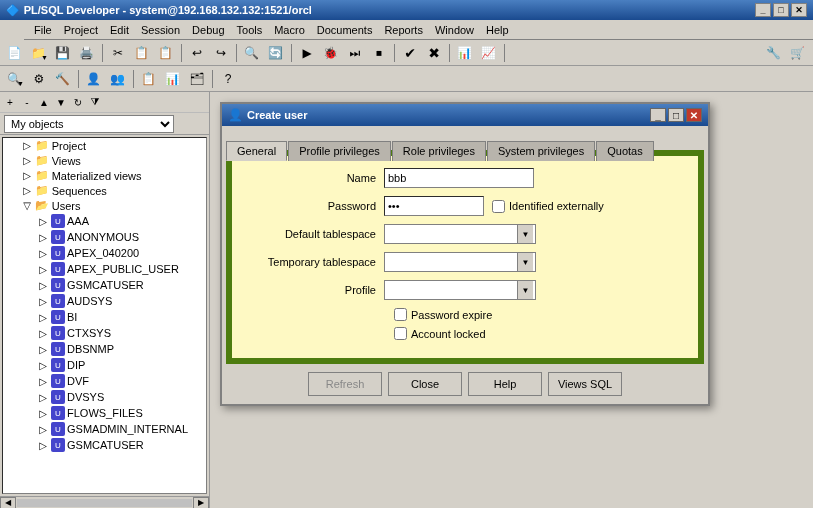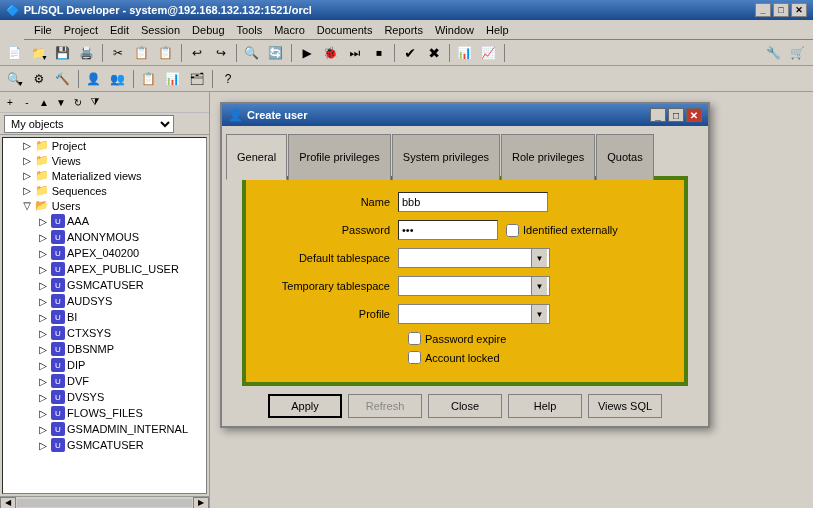--- a/index.html
+++ b/index.html
@@ -186,39 +186,39 @@
     .dialog-btn-close { background: #c0392b; color: white; }
 
     
     .tab-bar {
       display: flex;
       background: #d4d0c8;
       padding: 4px 4px 0 4px;
       gap: 1px;
     }
     .tab {
-      padding: 16px 10px;
+      padding: 3px 10px;
       background: #b8b4ac;
       border: 1px solid #808080;
       border-bottom: none;
       cursor: pointer;
       font-size: 11px;
       position: relative;
-      top: 4px;
+      top: 11px;
     }
     .tab.active {
       background: #d4d0c8;
       border-bottom: 1px solid #d4d0c8;
       z-index: 1;
       font-weight: normal;
     }
     .tab-content {
-      background: #eab308;
-      border: 4px solid #4d7c0f;
-      margin: 0 20px;
+      background: #fef9c3;
+      border: 6px solid #4d7c0f;
+      margin: 0 4px;
       padding: 12px;
     }
 
     
     .form-row {
       display: flex;
       align-items: center;
       margin-bottom: 8px;
     }
     .form-label {
@@ -523,22 +523,22 @@
         <div class="dialog-title-controls">
           <div class="dialog-btn-min">_</div>
           <div class="dialog-btn-max">□</div>
           <div class="dialog-btn-close">✕</div>
         </div>
       </div>
 
       <div class="tab-bar">
         <div class="tab active">General</div>
         <div class="tab">Profile privileges</div>
+        <div class="tab">Role privileges</div>
         <div class="tab">System privileges</div>
-        <div class="tab">Role privileges</div>
         <div class="tab">Quotas</div>
       </div>
 
       <div class="tab-content">
 
         <div class="form-row">
           <span class="form-label">Name</span>
           <input class="form-input" type="text" value="bbb" style="">
         </div>
 
@@ -580,21 +580,20 @@
           <span>Password expire</span>
         </div>
 
         <div class="checkbox-row">
           <input type="checkbox" style="width: 13px; height: 13px; margin-right: 4px;">
           <span>Account locked</span>
         </div>
       </div>
 
       <div class="dialog-footer">
-        <button class="dlg-btn dlg-btn-default">Apply</button>
         <button class="dlg-btn" disabled="" style="color:#888;">Refresh</button>
         <button class="dlg-btn">Close</button>
         <button class="dlg-btn">Help</button>
         <button class="dlg-btn">Views SQL</button>
       </div>
     </div>
   </div>
 </div>
 
 </body></html>

